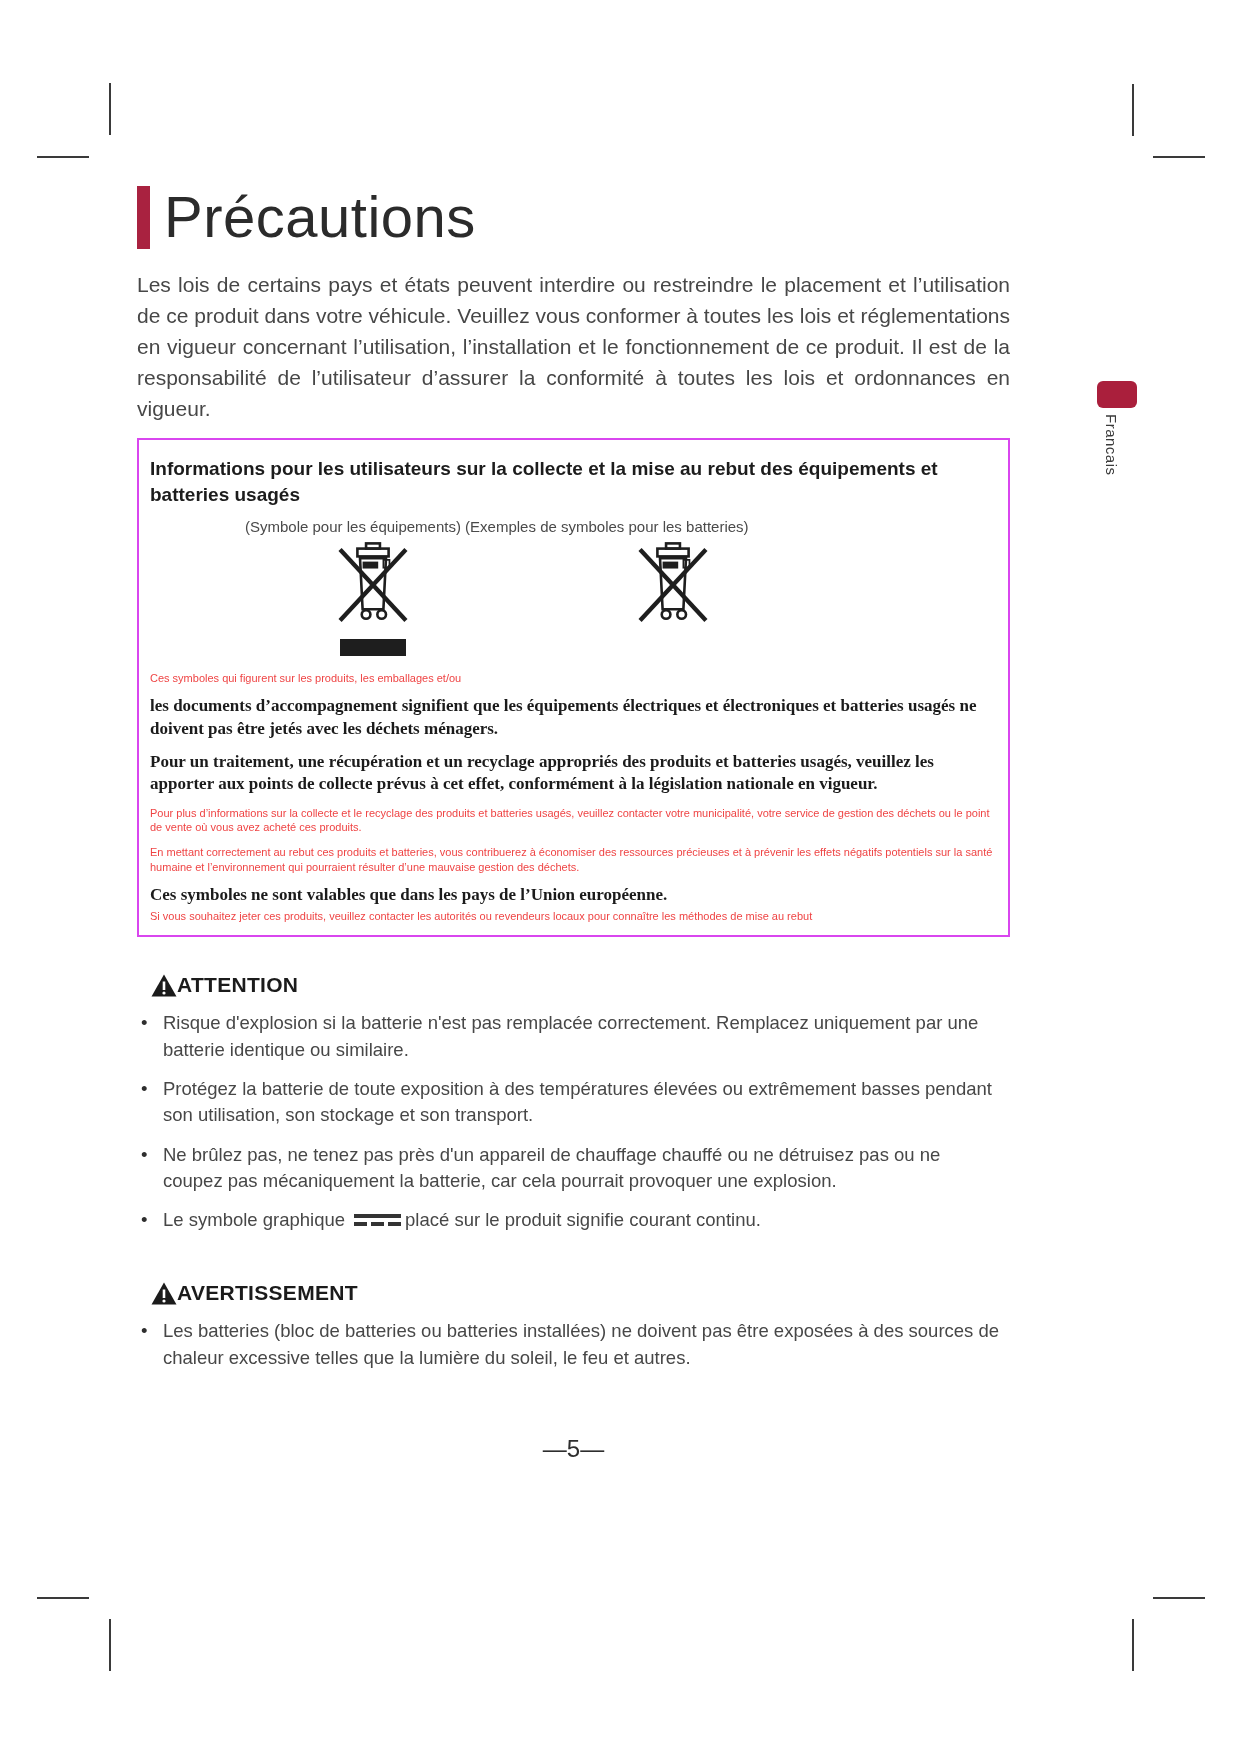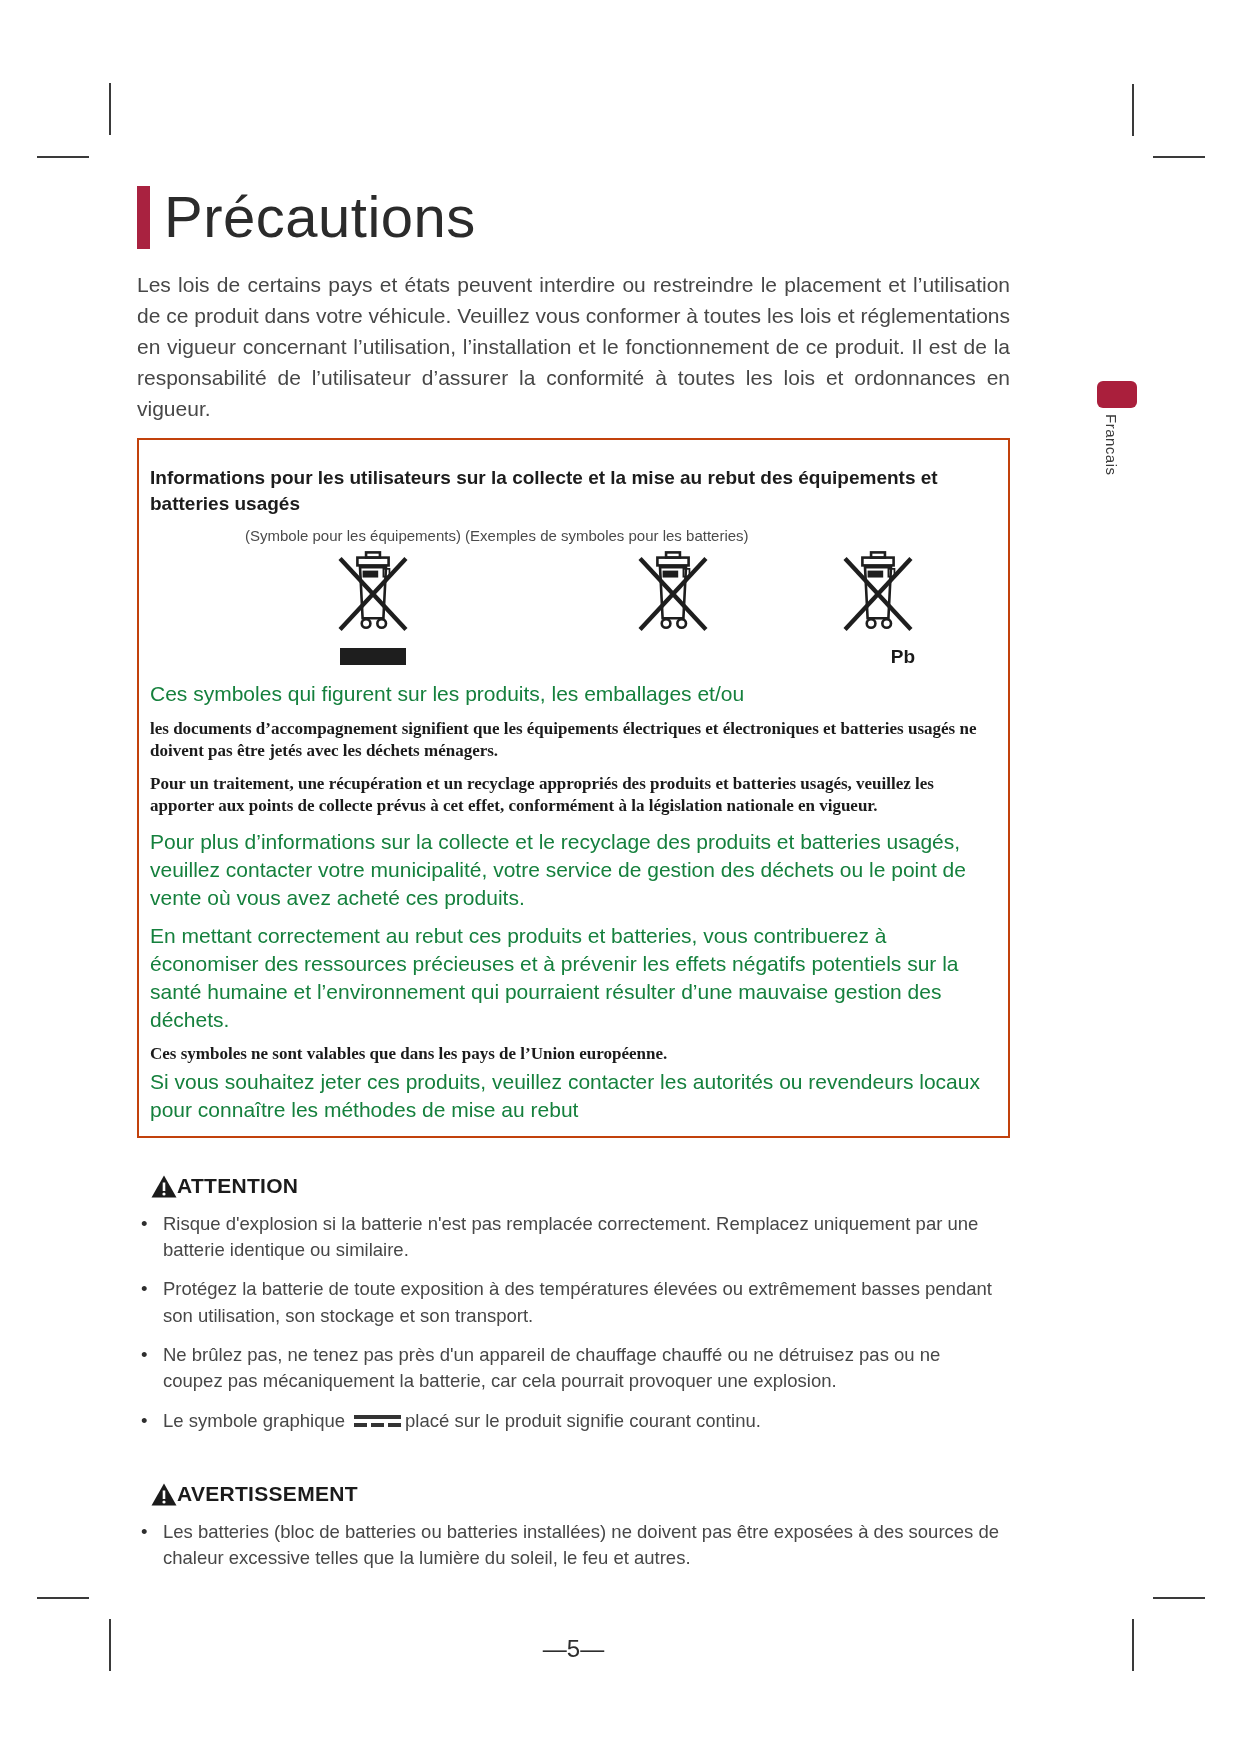--- a/index.html
+++ b/index.html
@@ -21,29 +21,29 @@
     border-radius:6px;background:#aa1f3c;}
   .side-tab-label{position:absolute;left:1103px;top:414px;
     writing-mode:vertical-rl;font-size:15px;color:#3a3a3a;letter-spacing:.5px;}
   
   .content{position:absolute;left:137px;top:178px;width:873px;}
   .title-row{display:flex;align-items:flex-end;}
   .title-bar{width:13px;height:63px;background:#a92240;margin-top:8px;margin-right:14px;flex:none;}
   h1.page-title{margin:0;font-size:58px;line-height:1.1;font-weight:400;color:#2b2b2b;letter-spacing:.5px;}
   .intro{margin:20px 0 14px 0;font-size:21px;line-height:1.48;text-align:justify;color:#474747;}
   
-  .info-box{border:2px solid #c2410c;padding:25px 11px 12px 11px;color:#2a2a2a;}
+  .info-box{border:2px solid #d946ef;padding:16px 11px 12px 11px;color:#2a2a2a;}
   .box-heading{font-size:19px;font-weight:bold;line-height:1.35;color:#1c1c1c;}
   .symbols-caption{font-size:15px;color:#4a4a4a;margin:10px 0 0 95px;}
   .symbols-row{position:relative;height:122px;margin-top:4px;}
   .bin{position:absolute;top:0;width:78px;}
   .bin1{left:184px;} .bin2{left:484px;} .bin3{left:689px;}
   .black-bar{width:66px;height:17px;background:#1e1e1e;margin:4px auto 0 auto;}
   .pb-label{font-size:19px;font-weight:bold;color:#1a1a1a;text-align:right;margin-top:2px;padding-right:2px;}
-  .box-p{font-size:21px;line-height:1.33;margin-top:10px;color:#15803d;}
+  .box-p{font-size:11px;line-height:1.33;margin-top:10px;color:#ef4444;}
   .box-p.bold{font-weight:bold;font-size:17px;color:#1b1b1b;font-family:Liberation Serif, serif;}
   .box-p.tight{margin-top:2px;}
   
   .warn-section{margin-top:36px;}
   .warn-heading{display:flex;align-items:flex-end;margin-left:14px;}
   .warn-heading .txt{font-size:21px;font-weight:bold;color:#1b1b1b;letter-spacing:.3px;}
   .warn-icon{flex:none;}
   .bullets{margin-top:10px;}
   .bullet{display:flex;margin-top:13px;font-size:18.5px;line-height:1.42;color:#474747;}
   .bullet .dot{flex:none;width:22px;text-align:left;padding-left:4px;color:#2e2e2e;}
@@ -104,34 +104,20 @@
           <path d="M30 19 L60 19 L57 78 L33 78 Z" fill="none" stroke="#1e1e1e" stroke-width="3"></path>
           <rect x="33" y="23" width="18" height="8" fill="#1e1e1e"></rect>
           <rect x="57" y="21" width="7" height="9" fill="none" stroke="#1e1e1e" stroke-width="2"></rect>
           <circle cx="37" cy="84" r="5" fill="none" stroke="#1e1e1e" stroke-width="3"></circle>
           <circle cx="55" cy="84" r="5" fill="none" stroke="#1e1e1e" stroke-width="3"></circle>
           <line x1="7" y1="9" x2="83" y2="91" stroke="#1e1e1e" stroke-width="5"></line>
           <line x1="83" y1="9" x2="7" y2="91" stroke="#1e1e1e" stroke-width="5"></line>
         </svg>
       </div>
 
-      <div class="bin bin3">
-        <svg width="78" height="92" viewBox="0 0 90 100">
-          <rect x="37" y="2" width="16" height="6" fill="none" stroke="#1e1e1e" stroke-width="3"></rect>
-          <rect x="27" y="8" width="36" height="9" fill="none" stroke="#1e1e1e" stroke-width="3"></rect>
-          <path d="M30 19 L60 19 L57 78 L33 78 Z" fill="none" stroke="#1e1e1e" stroke-width="3"></path>
-          <rect x="33" y="23" width="18" height="8" fill="#1e1e1e"></rect>
-          <rect x="57" y="21" width="7" height="9" fill="none" stroke="#1e1e1e" stroke-width="2"></rect>
-          <circle cx="37" cy="84" r="5" fill="none" stroke="#1e1e1e" stroke-width="3"></circle>
-          <circle cx="55" cy="84" r="5" fill="none" stroke="#1e1e1e" stroke-width="3"></circle>
-          <line x1="7" y1="9" x2="83" y2="91" stroke="#1e1e1e" stroke-width="5"></line>
-          <line x1="83" y1="9" x2="7" y2="91" stroke="#1e1e1e" stroke-width="5"></line>
-        </svg>
-        <div class="pb-label">Pb</div>
-      </div>
     </div>
 
     <div class="box-p">Ces symboles qui figurent sur les produits, les emballages et/ou</div>
     <div class="box-p bold">les documents d’accompagnement signifient que les équipements électriques et électroniques et batteries usagés ne doivent pas être jetés avec les déchets ménagers.</div>
     <div class="box-p bold">Pour un traitement, une récupération et un recyclage appropriés des produits et batteries usagés, veuillez les apporter aux points de collecte prévus à cet effet, conformément à la législation nationale en vigueur.</div>
     <div class="box-p">Pour plus d’informations sur la collecte et le recyclage des produits et batteries usagés, veuillez contacter votre municipalité, votre service de gestion des déchets ou le point de vente où vous avez acheté ces produits.</div>
     <div class="box-p">En mettant correctement au rebut ces produits et batteries, vous contribuerez à économiser des ressources précieuses et à prévenir les effets négatifs potentiels sur la santé humaine et l’environnement qui pourraient résulter d’une mauvaise gestion des déchets.</div>
     <div class="box-p bold">Ces symboles ne sont valables que dans les pays de l’Union européenne.</div>
     <div class="box-p tight">Si vous souhaitez jeter ces produits, veuillez contacter les autorités ou revendeurs locaux pour connaître les méthodes de mise au rebut</div>
   </div>

